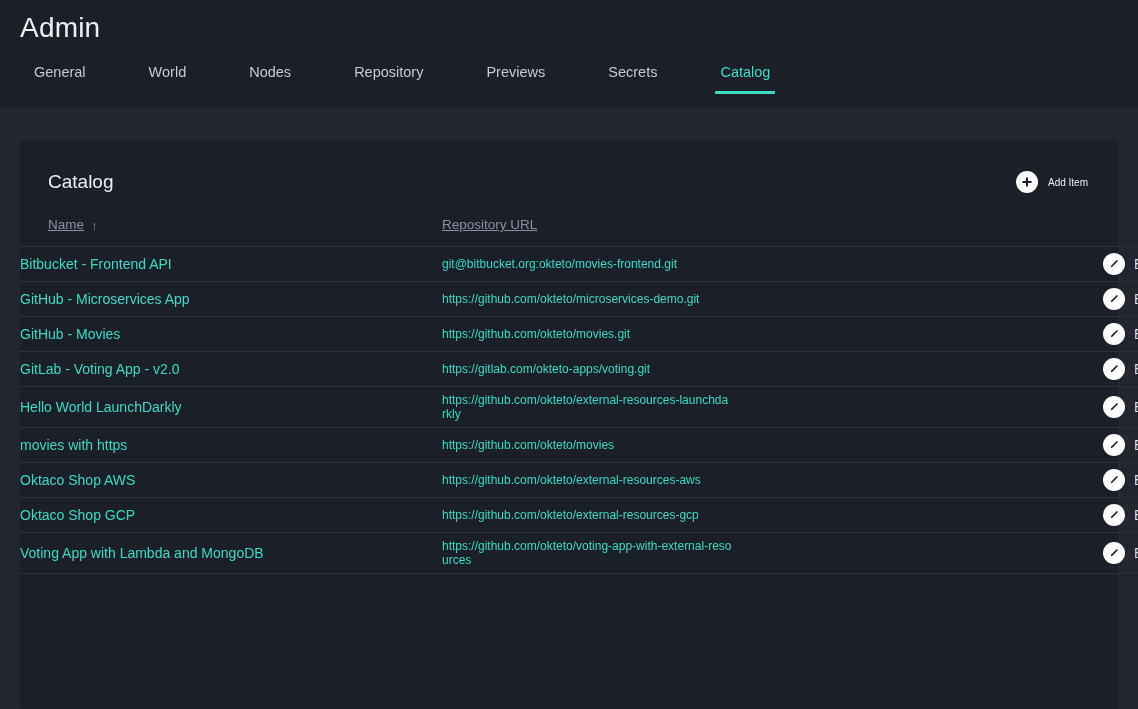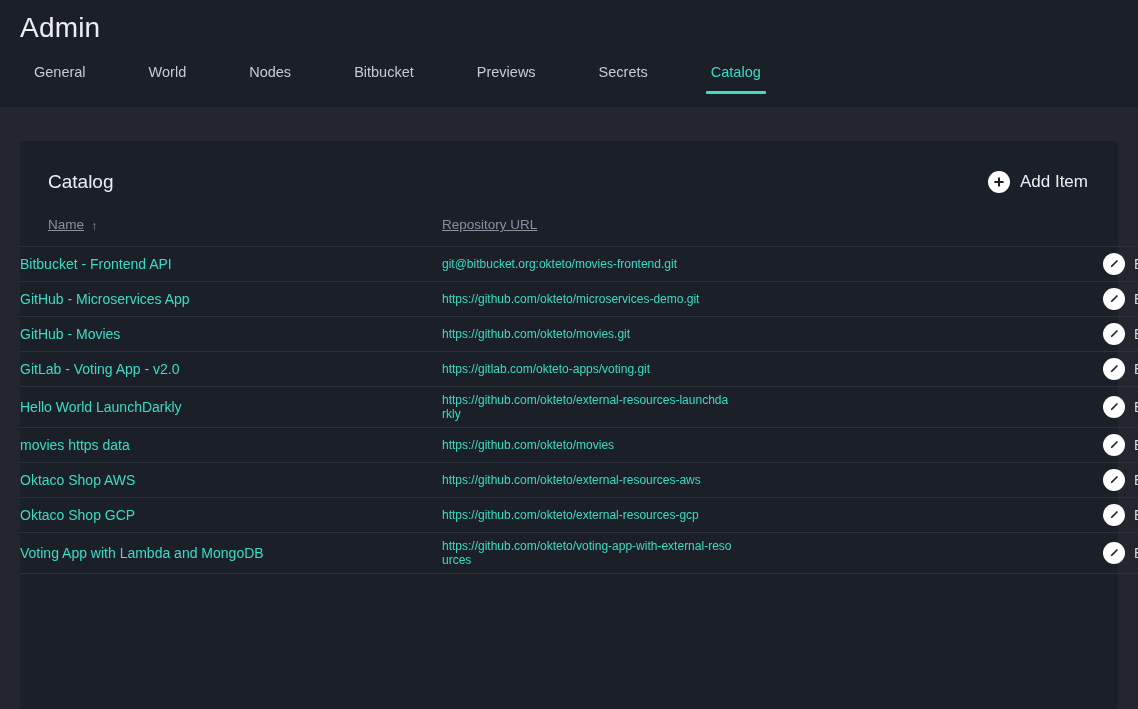--- a/index.html
+++ b/index.html
@@ -91,21 +91,21 @@
   }
 
   .add-item {
     display: flex;
     align-items: center;
     gap: 10px;
     cursor: pointer;
     padding-right: 2px;
   }
   .add-item-label {
-    font-size: 17px;
+    font-size: 10px;
     color: #eceef2;
   }
   .circle-icon {
     width: 22px;
     height: 22px;
     border-radius: 50%;
     background: #ffffff;
     display: flex;
     align-items: center;
     justify-content: center;
@@ -188,21 +188,21 @@
 </style>
 </head>
 <body>
 
 <div class="page-header">
   <div class="page-title">Admin</div>
   <nav class="tabs">
     <div class="tab">General</div>
     <div class="tab">World</div>
     <div class="tab">Nodes</div>
-    <div class="tab">Bitbucket</div>
+    <div class="tab">Repository</div>
     <div class="tab">Previews</div>
     <div class="tab">Secrets</div>
     <div class="tab active">Catalog</div>
   </nav>
 </div>
 
 <div class="page-body">
   <div class="card">
 
     <div class="card-header">
@@ -320,21 +320,21 @@
             <path d="M9.9 3.0 L11.0 4.1 L5.4 9.7 L3.8 10.2 L4.3 8.6 Z" fill="#1b1f27"></path>
           </svg>
         </span>
         <span class="edit-label">Edit</span>
       </span>
     </td>
   </tr>
 
   <tr>
     <td class="name-cell">
-      <a>movies https data</a>
+      <a>movies with https</a>
     </td>
     <td class="url-cell">
       <span class="url-wrap"><a>https://github.com/okteto/movies</a></span>
     </td>
     <td class="action-cell">
       <span class="edit-btn">
         <span class="circle-icon">
           <svg width="14" height="14" viewBox="0 0 14 14" aria-hidden="true">
             <path d="M9.9 3.0 L11.0 4.1 L5.4 9.7 L3.8 10.2 L4.3 8.6 Z" fill="#1b1f27"></path>
           </svg>

